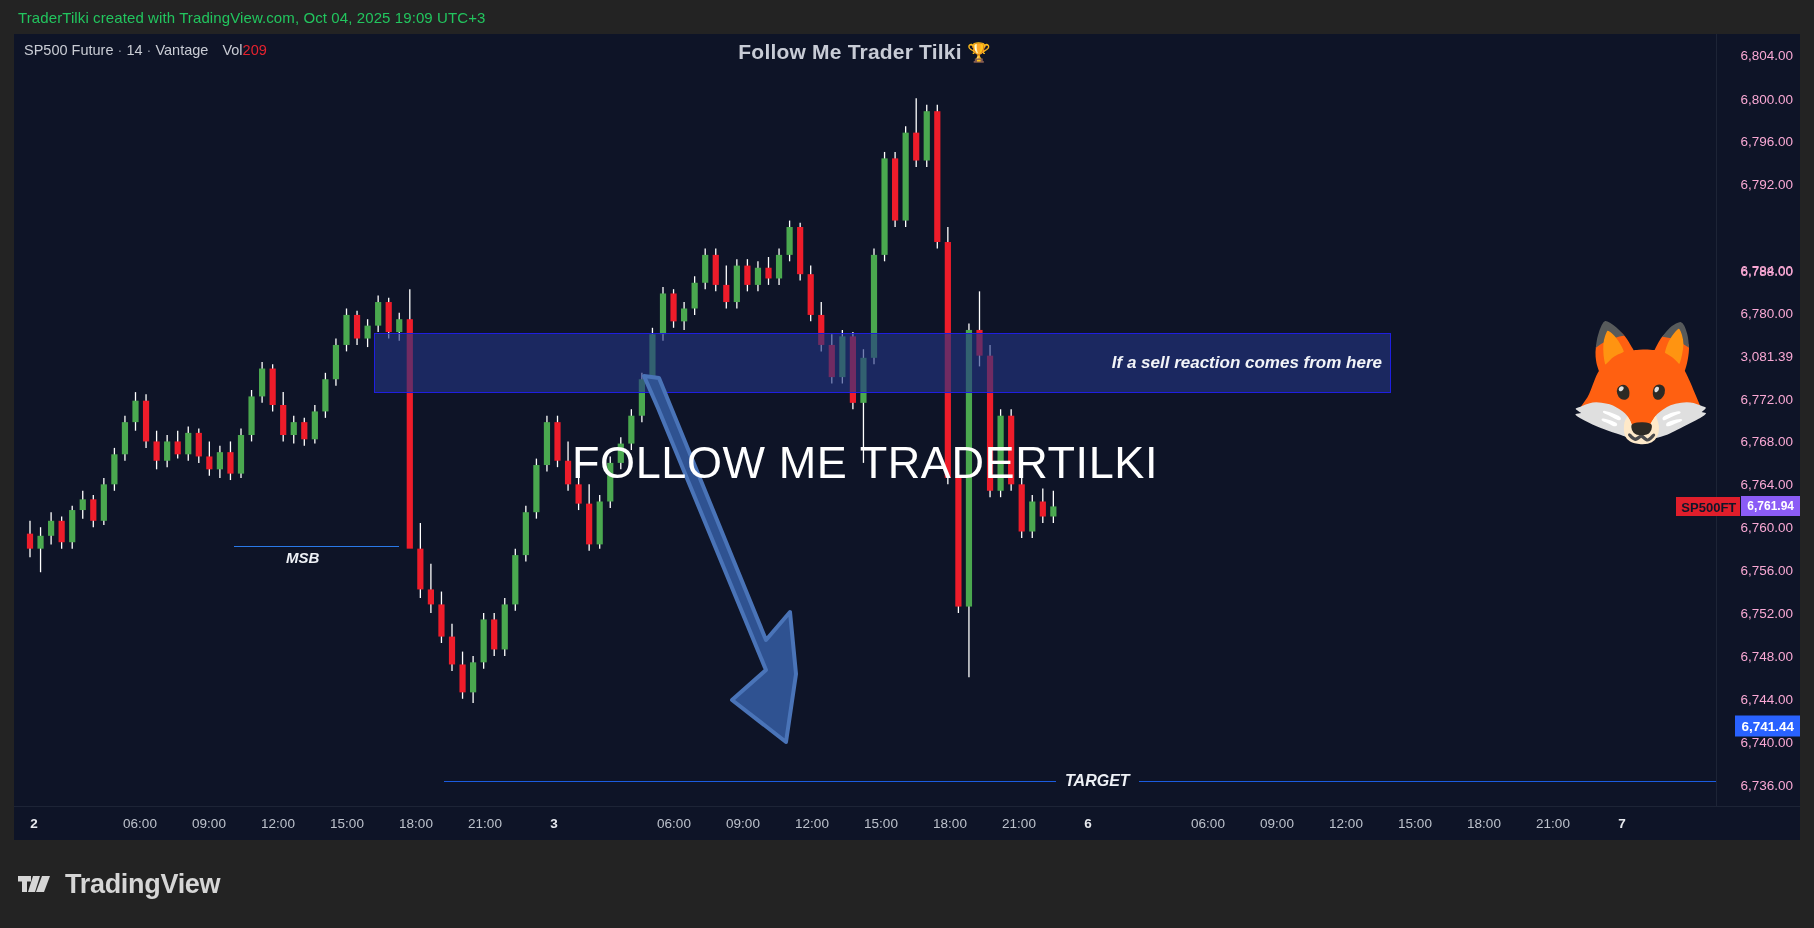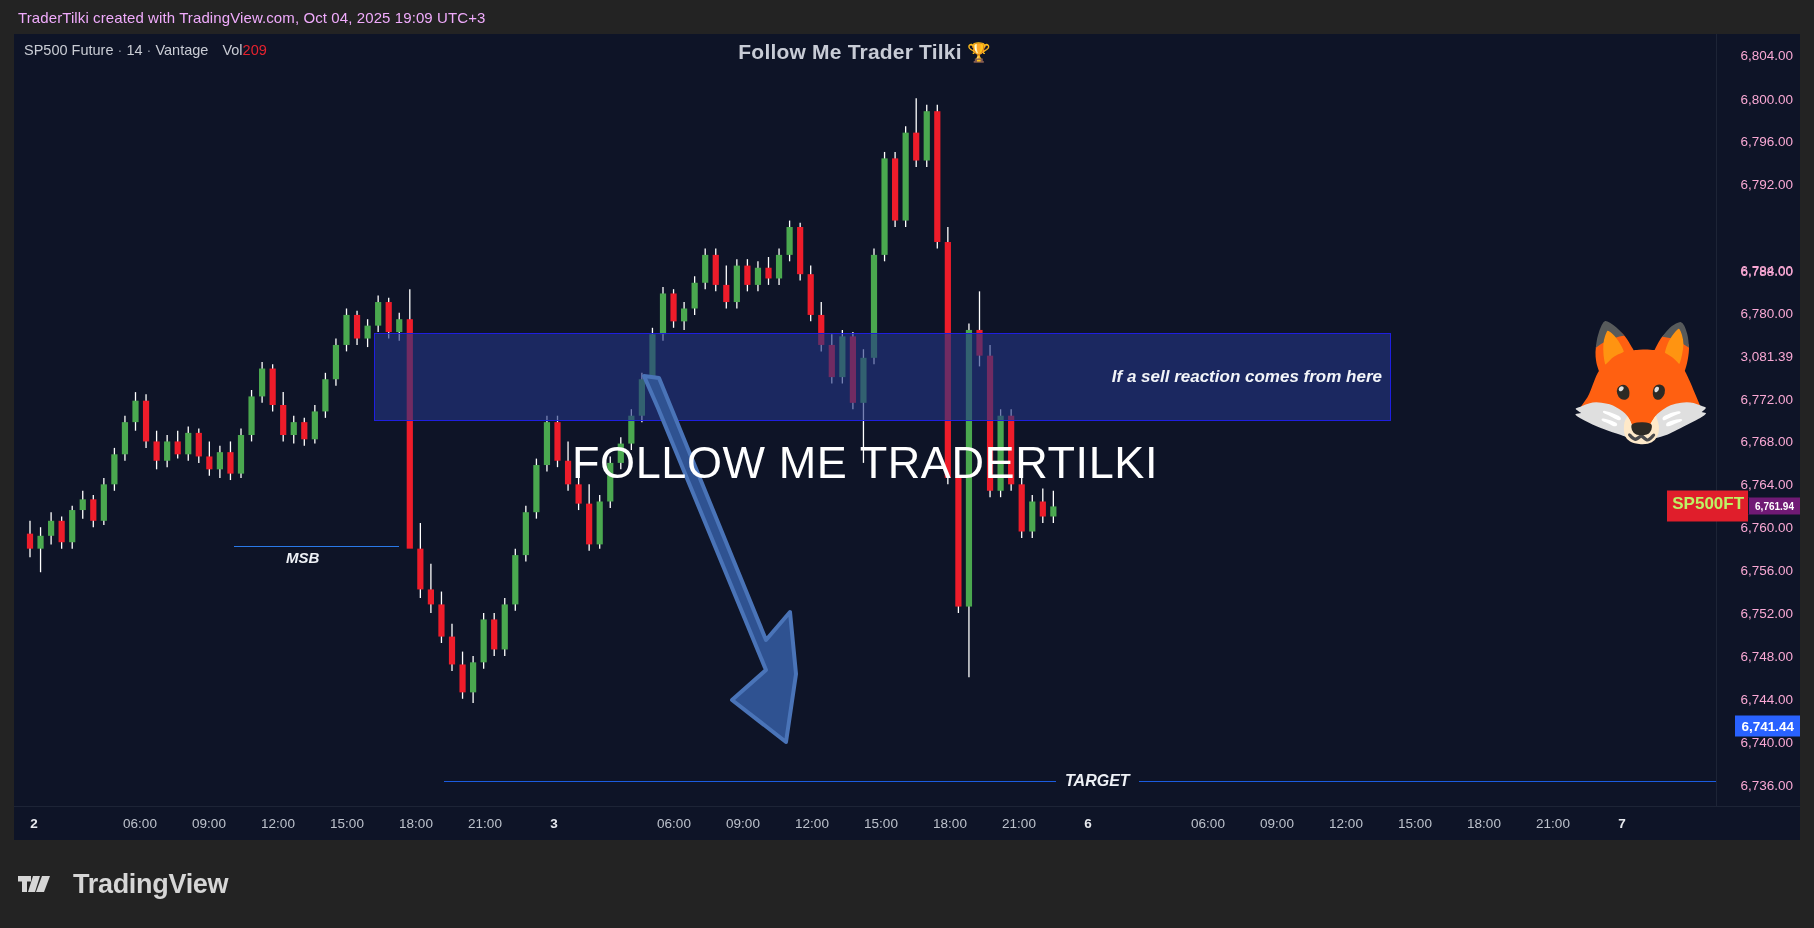--- a/index.html
+++ b/index.html
@@ -11,21 +11,21 @@
   }
   #app { position: relative; width: 1814px; height: 928px; background: #232323; }
 
   
   .credit-bar {
     position: absolute; left: 0; top: 0; width: 1814px; height: 34px;
     background: #232323;
     display: flex; align-items: center;
   }
   .credit-text {
-    color: #f0abfc; font-size: 15px; padding-left: 18px; letter-spacing: .1px;
+    color: #22c55e; font-size: 15px; padding-left: 18px; letter-spacing: .1px;
     white-space: nowrap;
   }
 
   
   .chart-pane {
     position: absolute; left: 14px; top: 34px;
     width: 1786px; height: 806px;
     background: #0e1427;
     overflow: hidden;
   }
@@ -63,21 +63,21 @@
 
   
   .fox-emoji {
     position: absolute; left: 1552px; top: 288px;
     font-size: 120px; line-height: 120px; z-index: 45;
   }
 
   
   .supply-zone {
     position: absolute;
-    left: 360px; top: 299px; width: 1017px; height: 88px;
+    left: 360px; top: 299px; width: 1017px; height: 60px;
     background: rgba(36, 54, 133, 0.62);
     border: 1.6px solid #1f1fe0;
     z-index: 30;
   }
   .supply-zone-label {
     position: absolute; right: 8px; top: 50%;
     transform: translateY(-50%);
     font-size: 17px; font-weight: bold; font-style: italic;
     color: #f2f4f8; white-space: nowrap;
   }
@@ -124,25 +124,25 @@
     position: absolute; right: 7px;
     font-size: 13.5px; color: #f9a8d4; white-space: nowrap;
     transform: translateY(-50%);
   }
   .price-badge-last {
     position: absolute; right: 0; z-index: 50;
     transform: translateY(-50%);
     display: flex; align-items: center; white-space: nowrap;
   }
   .price-badge-last .sym {
-    background: #e01e2b; color: #bef264; font-size: 17px; font-weight: bold;
-    padding: 3px 4px 8px 5px;
+    background: #e01e2b; color: #0f172a; font-size: 13px; font-weight: bold;
+    padding: 3px 4px 1px 5px;
   }
   .price-badge-last .val {
-    background: #701a75; color: #fff; font-size: 10px; font-weight: bold;
+    background: #8b5cf6; color: #fff; font-size: 12px; font-weight: bold;
     padding: 3px 6px; border-left: 1.5px solid #0e1427;
   }
   .price-badge-target {
     position: absolute; right: 0; z-index: 50;
     transform: translateY(-50%);
     background: #2962ff; color: #fff;
     font-size: 13.5px; font-weight: bold; padding: 3px 6px;
     white-space: nowrap;
   }
 
@@ -156,21 +156,21 @@
     font-size: 13.5px; color: #bdc2cc; white-space: nowrap;
     transform: translateX(-50%);
   }
   .time-tick.major { font-weight: bold; color: #e7e9ee; }
 
   
   .footer {
     position: absolute; left: 0; bottom: 0; width: 1814px; height: 88px;
     background: #232323; display: flex; align-items: center;
   }
-  .tv-logo { display: flex; align-items: center; padding-left: 18px; gap: 8px; }
+  .tv-logo { display: flex; align-items: center; padding-left: 18px; }
   .tv-logo-mark { margin-right: 11px; }
   .tv-logo-text { font-size: 27px; font-weight: bold; color: #d6d6d6; letter-spacing: -.3px; }
 </style>
 </head>
 <body>
 
 <div id="app">
 
   <div class="credit-bar">
     <span class="credit-text">TraderTilki created with TradingView.com, Oct 04, 2025 19:09 UTC+3</span>

